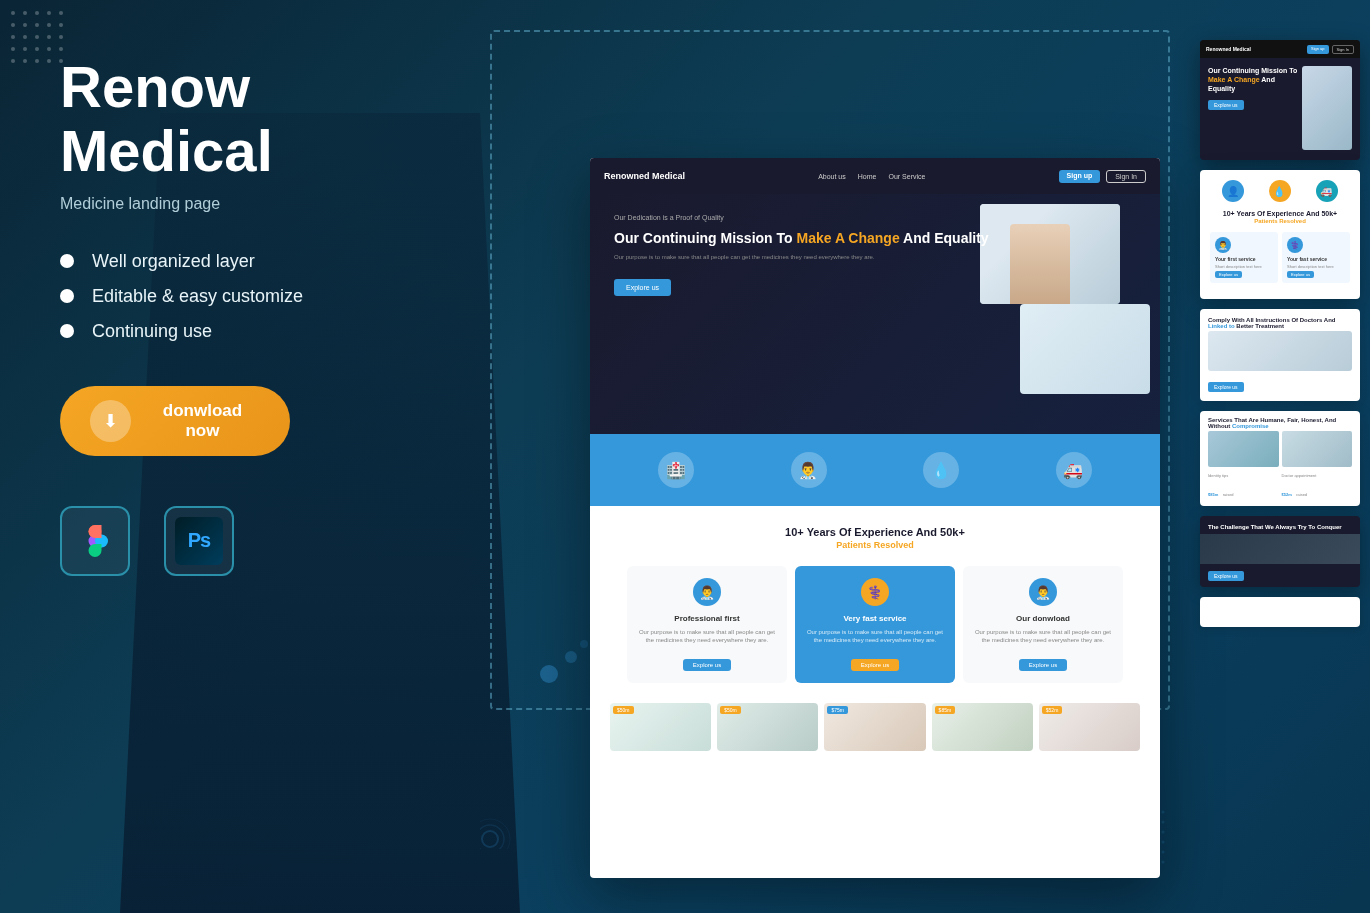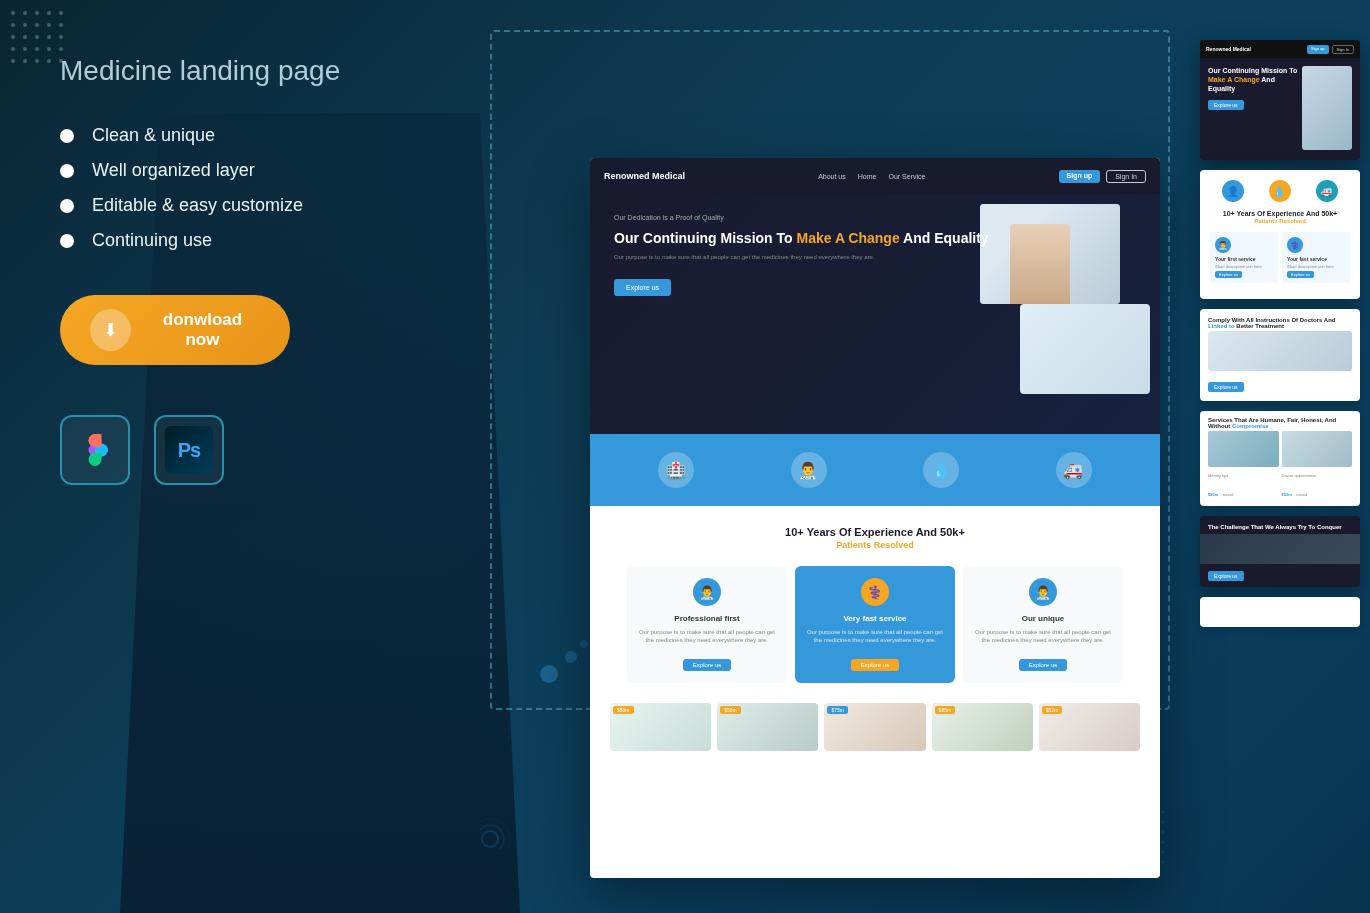--- a/index.html
+++ b/index.html
@@ -57,21 +57,21 @@
 
     .main-title {
       font-size: 58px;
       font-weight: 800;
       color: #ffffff;
       line-height: 1.1;
       margin-bottom: 12px;
     }
 
     .subtitle {
-      font-size: 28px;
+      font-size: 16px;
       font-weight: 400;
       color: #b0cdd8;
       margin-bottom: 38px;
     }
 
     .features-list {
       list-style: none;
       margin-bottom: 44px;
     }
     .features-list li {
@@ -114,21 +114,21 @@
       color: white;
     }
     .download-btn .btn-text {
       font-size: 17px;
       font-weight: 600;
       color: white;
     }
 
     .tool-icons {
       display: flex;
-      gap: 24px;
+      gap: 34px;
     }
     .tool-icon-box {
       width: 70px;
       height: 70px;
       border: 2.5px solid #2a8fa8;
       border-radius: 12px;
       display: flex;
       align-items: center;
       justify-content: center;
       background: rgba(255,255,255,0.05);
@@ -688,27 +688,24 @@
     <defs>
       <pattern id="dot-pattern" x="0" y="0" width="12" height="12" patternUnits="userSpaceOnUse">
         <circle cx="3" cy="3" r="2" fill="rgba(255,255,255,0.25)"></circle>
       </pattern>
     </defs>
     <rect width="60" height="60" fill="url(#dot-pattern)"></rect>
   </svg>
 </div>
 
 <div class="left-panel">
+  <h1 class="main-title">Renow Medical</h1>
   <p class="subtitle">Medicine landing page</p>
 
   <ul class="features-list">
-    <li>
-      <span class="bullet"></span>
-      <span>Clean &amp; unique</span>
-    </li>
     <li>
       <span class="bullet"></span>
       <span>Well organized layer</span>
     </li>
     <li>
       <span class="bullet"></span>
       <span>Editable &amp; easy customize</span>
     </li>
     <li>
       <span class="bullet"></span>
@@ -792,21 +789,21 @@
         <span class="service-card-btn">Explore us</span>
       </div>
       <div class="service-card highlighted">
         <div class="service-card-icon">⚕️</div>
         <div class="service-card-title">Very fast service</div>
         <div class="service-card-desc">Our purpose is to make sure that all people can get the medicines they need everywhere they are.</div>
         <span class="service-card-btn">Explore us</span>
       </div>
       <div class="service-card">
         <div class="service-card-icon">👨‍⚕️</div>
-        <div class="service-card-title">Our unique</div>
+        <div class="service-card-title">Our donwload</div>
         <div class="service-card-desc">Our purpose is to make sure that all people can get the medicines they need everywhere they are.</div>
         <span class="service-card-btn">Explore us</span>
       </div>
     </div>
   </div>
 
   <div class="preview-bottom-strip">
     <div class="strip-img i1">
       <span class="strip-badge badge-orange">$50m</span>
     </div>

